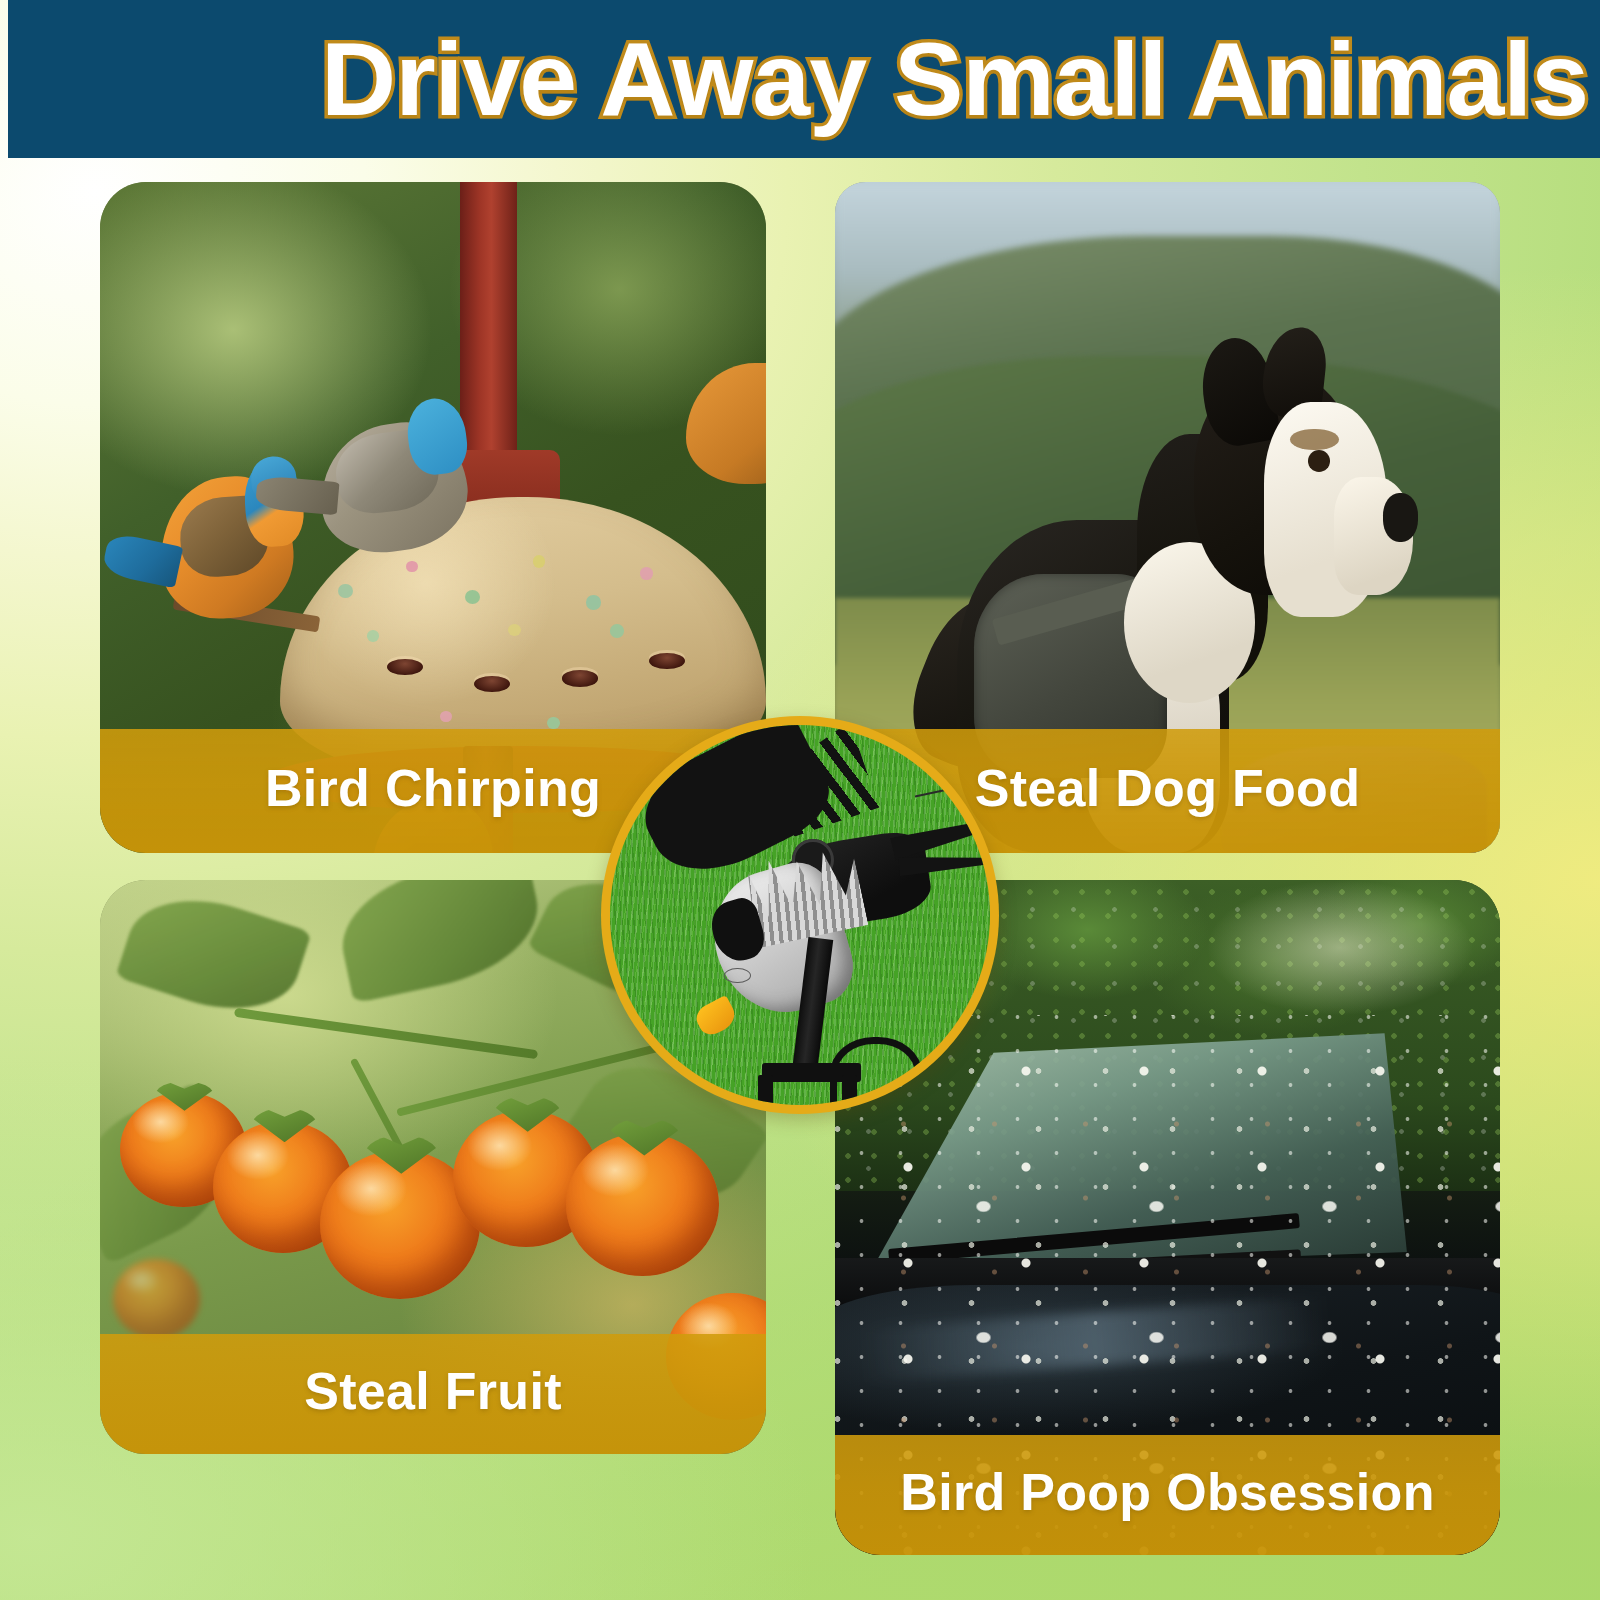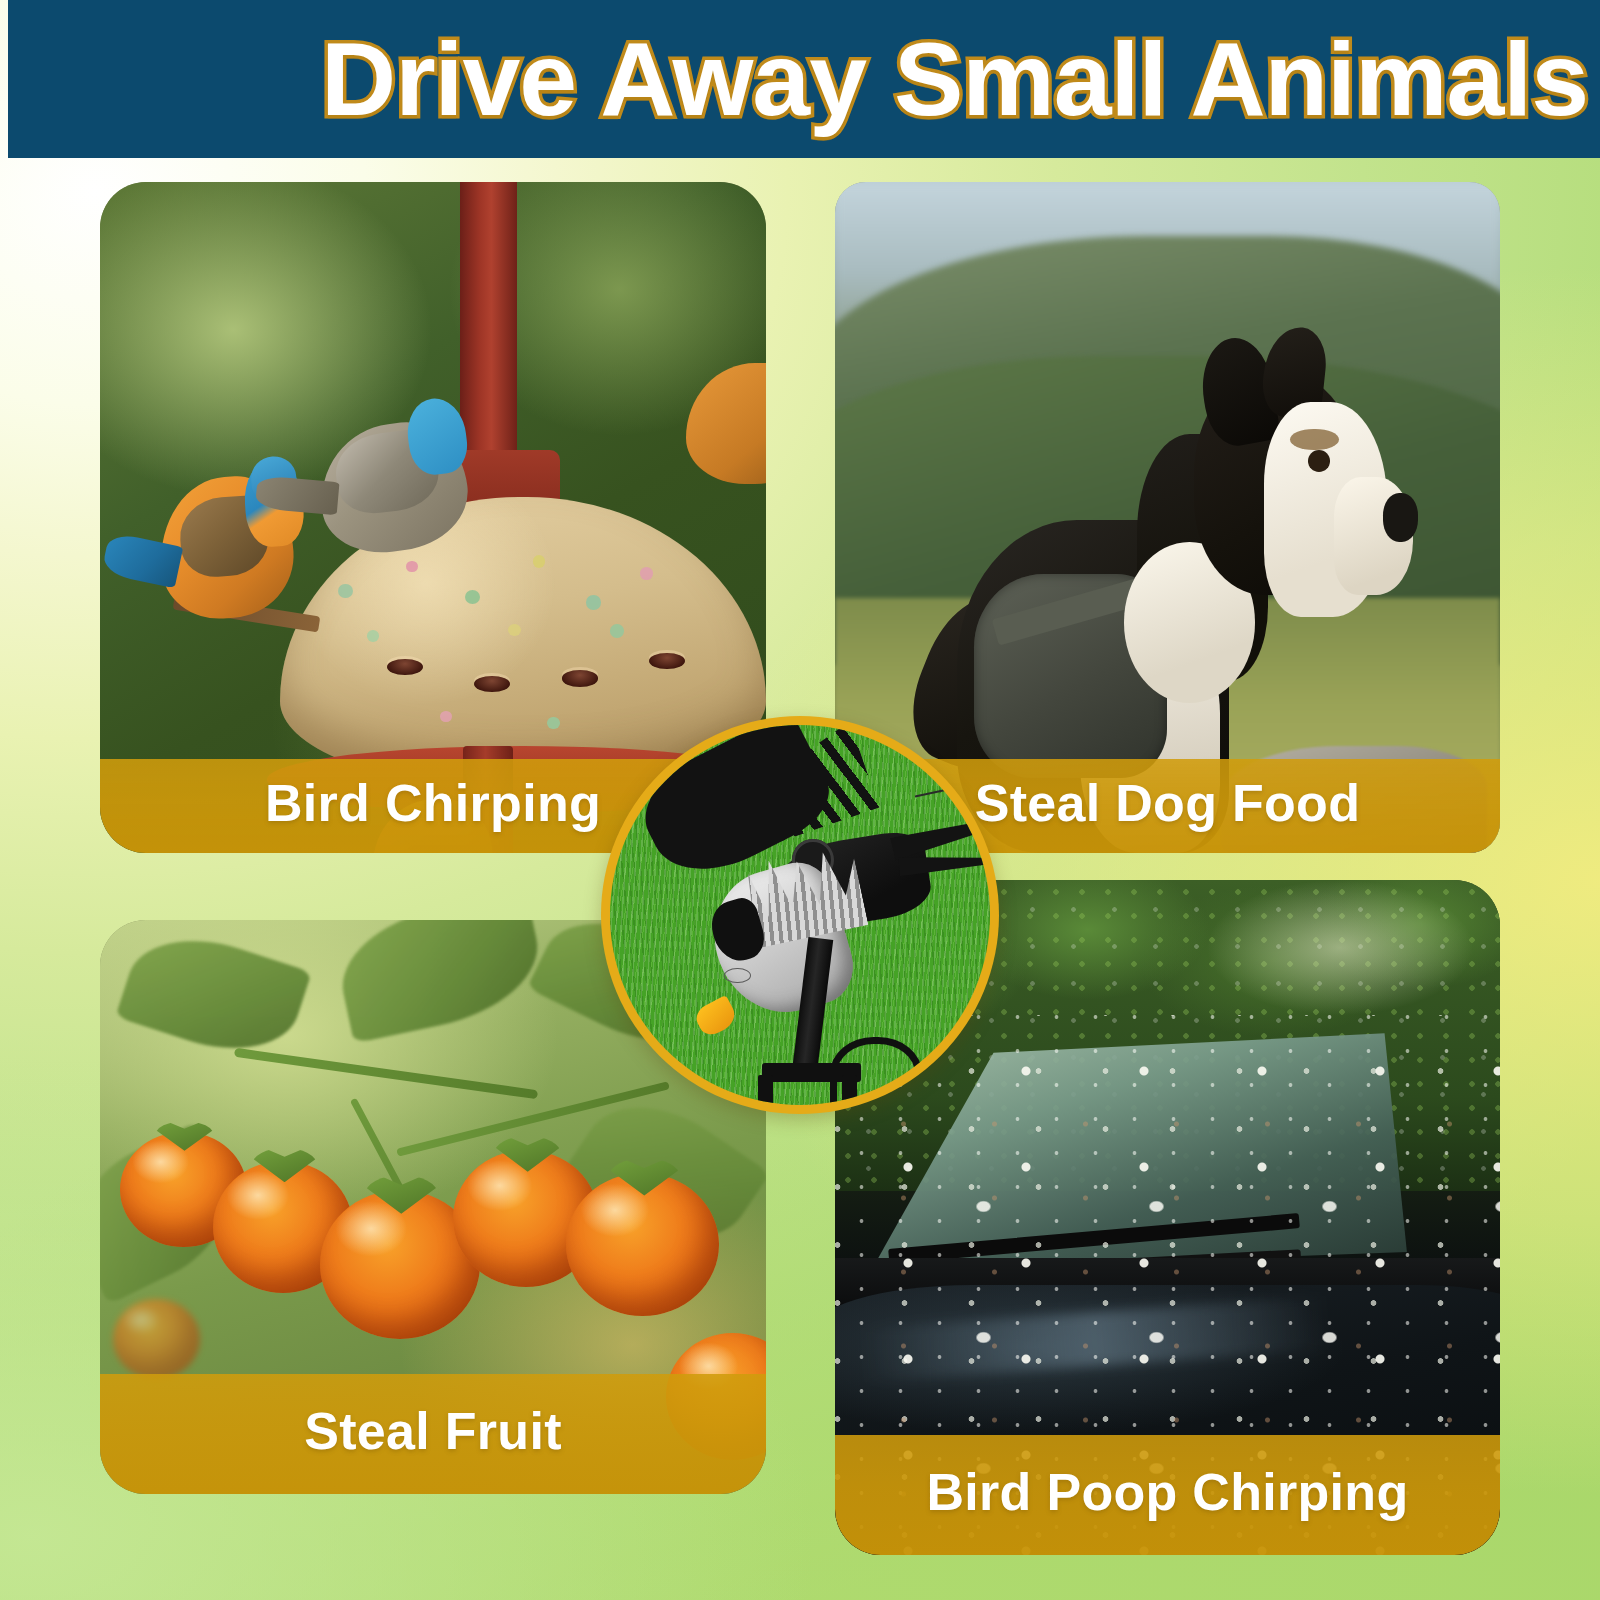--- a/index.html
+++ b/index.html
@@ -49,28 +49,28 @@
   #grid{ position:absolute; inset:0; z-index:2; }
 
   .card{
     position:absolute;
     border-radius:46px;
     overflow:hidden;
     background:#7f8a5a;
   }
   .card.tl{ left:100px;  top:182px;  width:666px; height:671px; }
   .card.tr{ left:835px;  top:182px;  width:665px; height:671px;border-radius:31px; }
-  .card.bl{ left:100px;  top:880px;  width:666px; height:574px;margin-top:40px; }
+  .card.bl{ left:100px;  top:880px;  width:666px; height:574px; }
   .card.br{ left:835px;  top:880px;  width:665px; height:675px; }
 
   .photo{ position:absolute; inset:0; }
 
   .label-bar{
     position:absolute; left:0; right:0; bottom:0;
-    height:94px;
+    height:124px;
     background:linear-gradient(180deg, rgba(208,156,12,.88) 0%, rgba(204,152,10,.93) 45%, rgba(200,148,8,.97) 100%);
     display:flex; align-items:center; justify-content:center;
     padding-bottom:6px;
   }
   .card.bl .label-bar, .card.br .label-bar{ height:120px; }
   .label-text{
     color:#ffffff;
     font-size:52px;
     font-weight:700;
     letter-spacing:.3px;
@@ -665,21 +665,21 @@
       <div class="c-windshield"></div>
       <div class="c-wiper"></div>
       <div class="c-wiper2"></div>
       <div class="c-cowl"></div>
       <div class="c-hood"></div>
       <div class="c-reflect"></div>
       <div class="poop-field"></div>
       <div class="poop-field2"></div>
     </div>
     <div class="label-bar">
-      <span class="label-text">Bird Poop Chirping</span>
+      <span class="label-text">Bird Poop Obsession</span>
     </div>
   </div>
 </div>
 
 <div id="badge">
   <div id="badge-inner" class="sc-grass">
     <div class="grass-tex"></div>
     <div class="dw-string"></div>
     <div class="dw-wing"></div>
     <div class="dw-wing-tips"></div>

